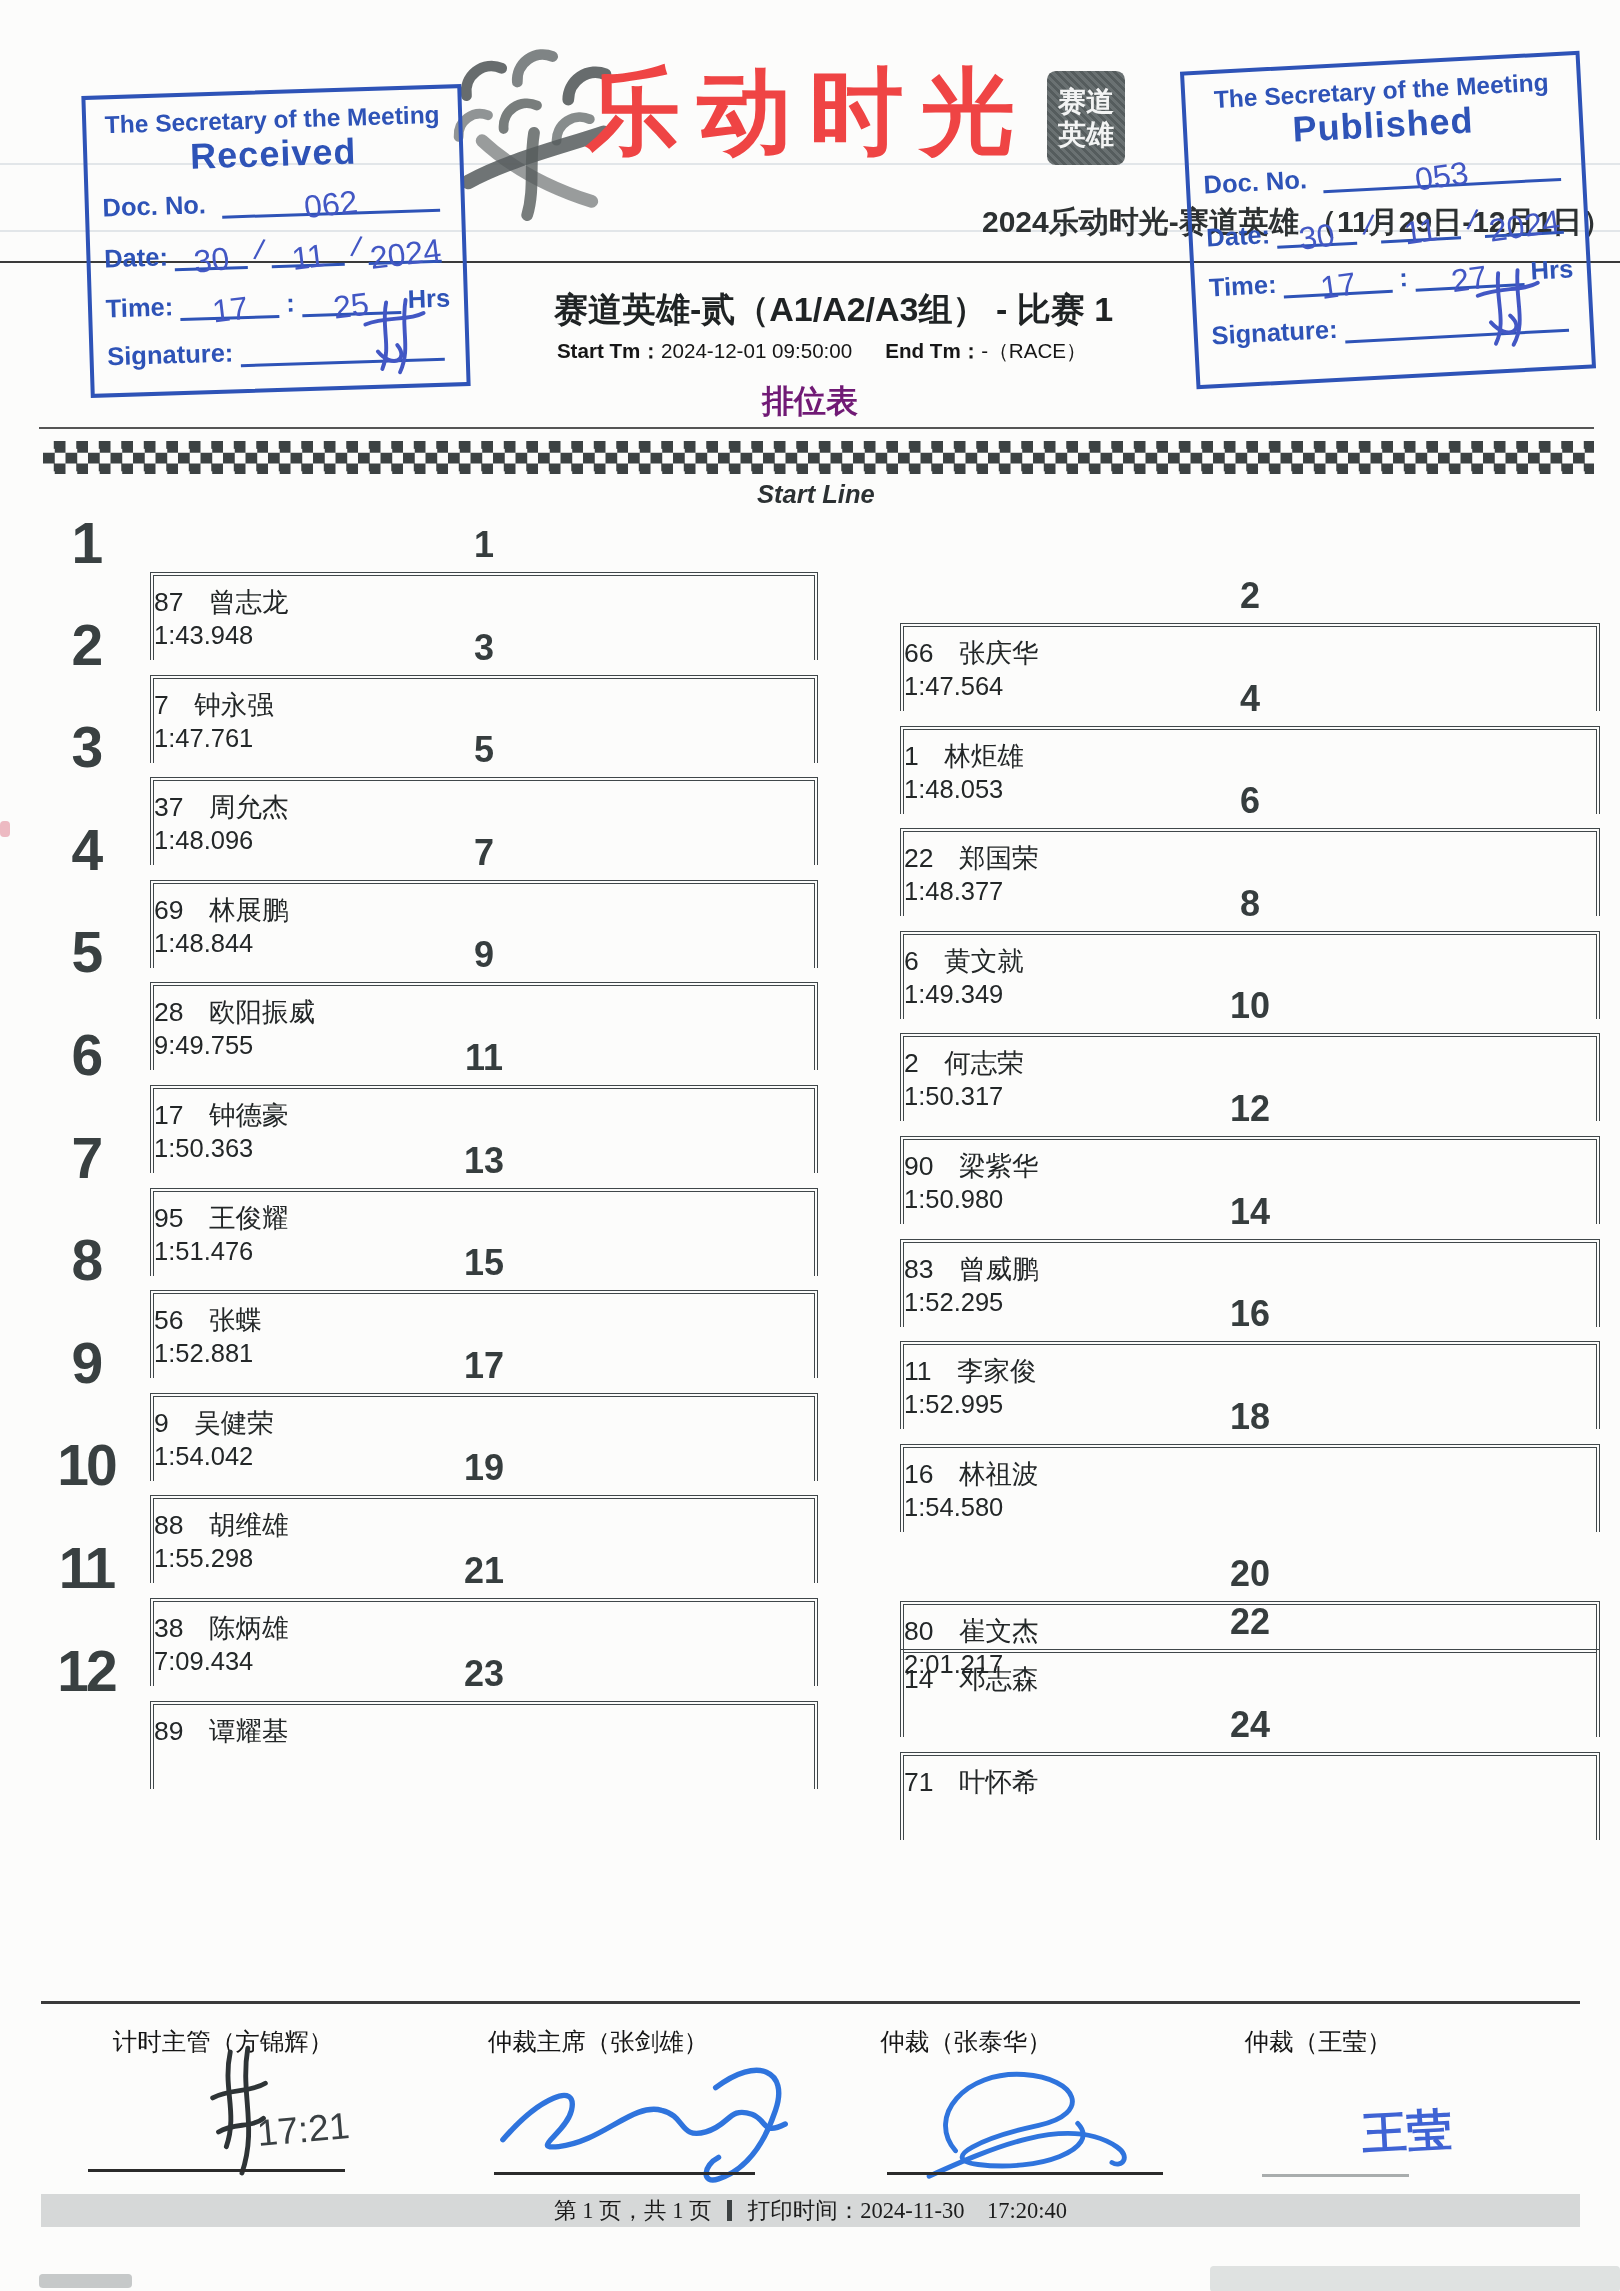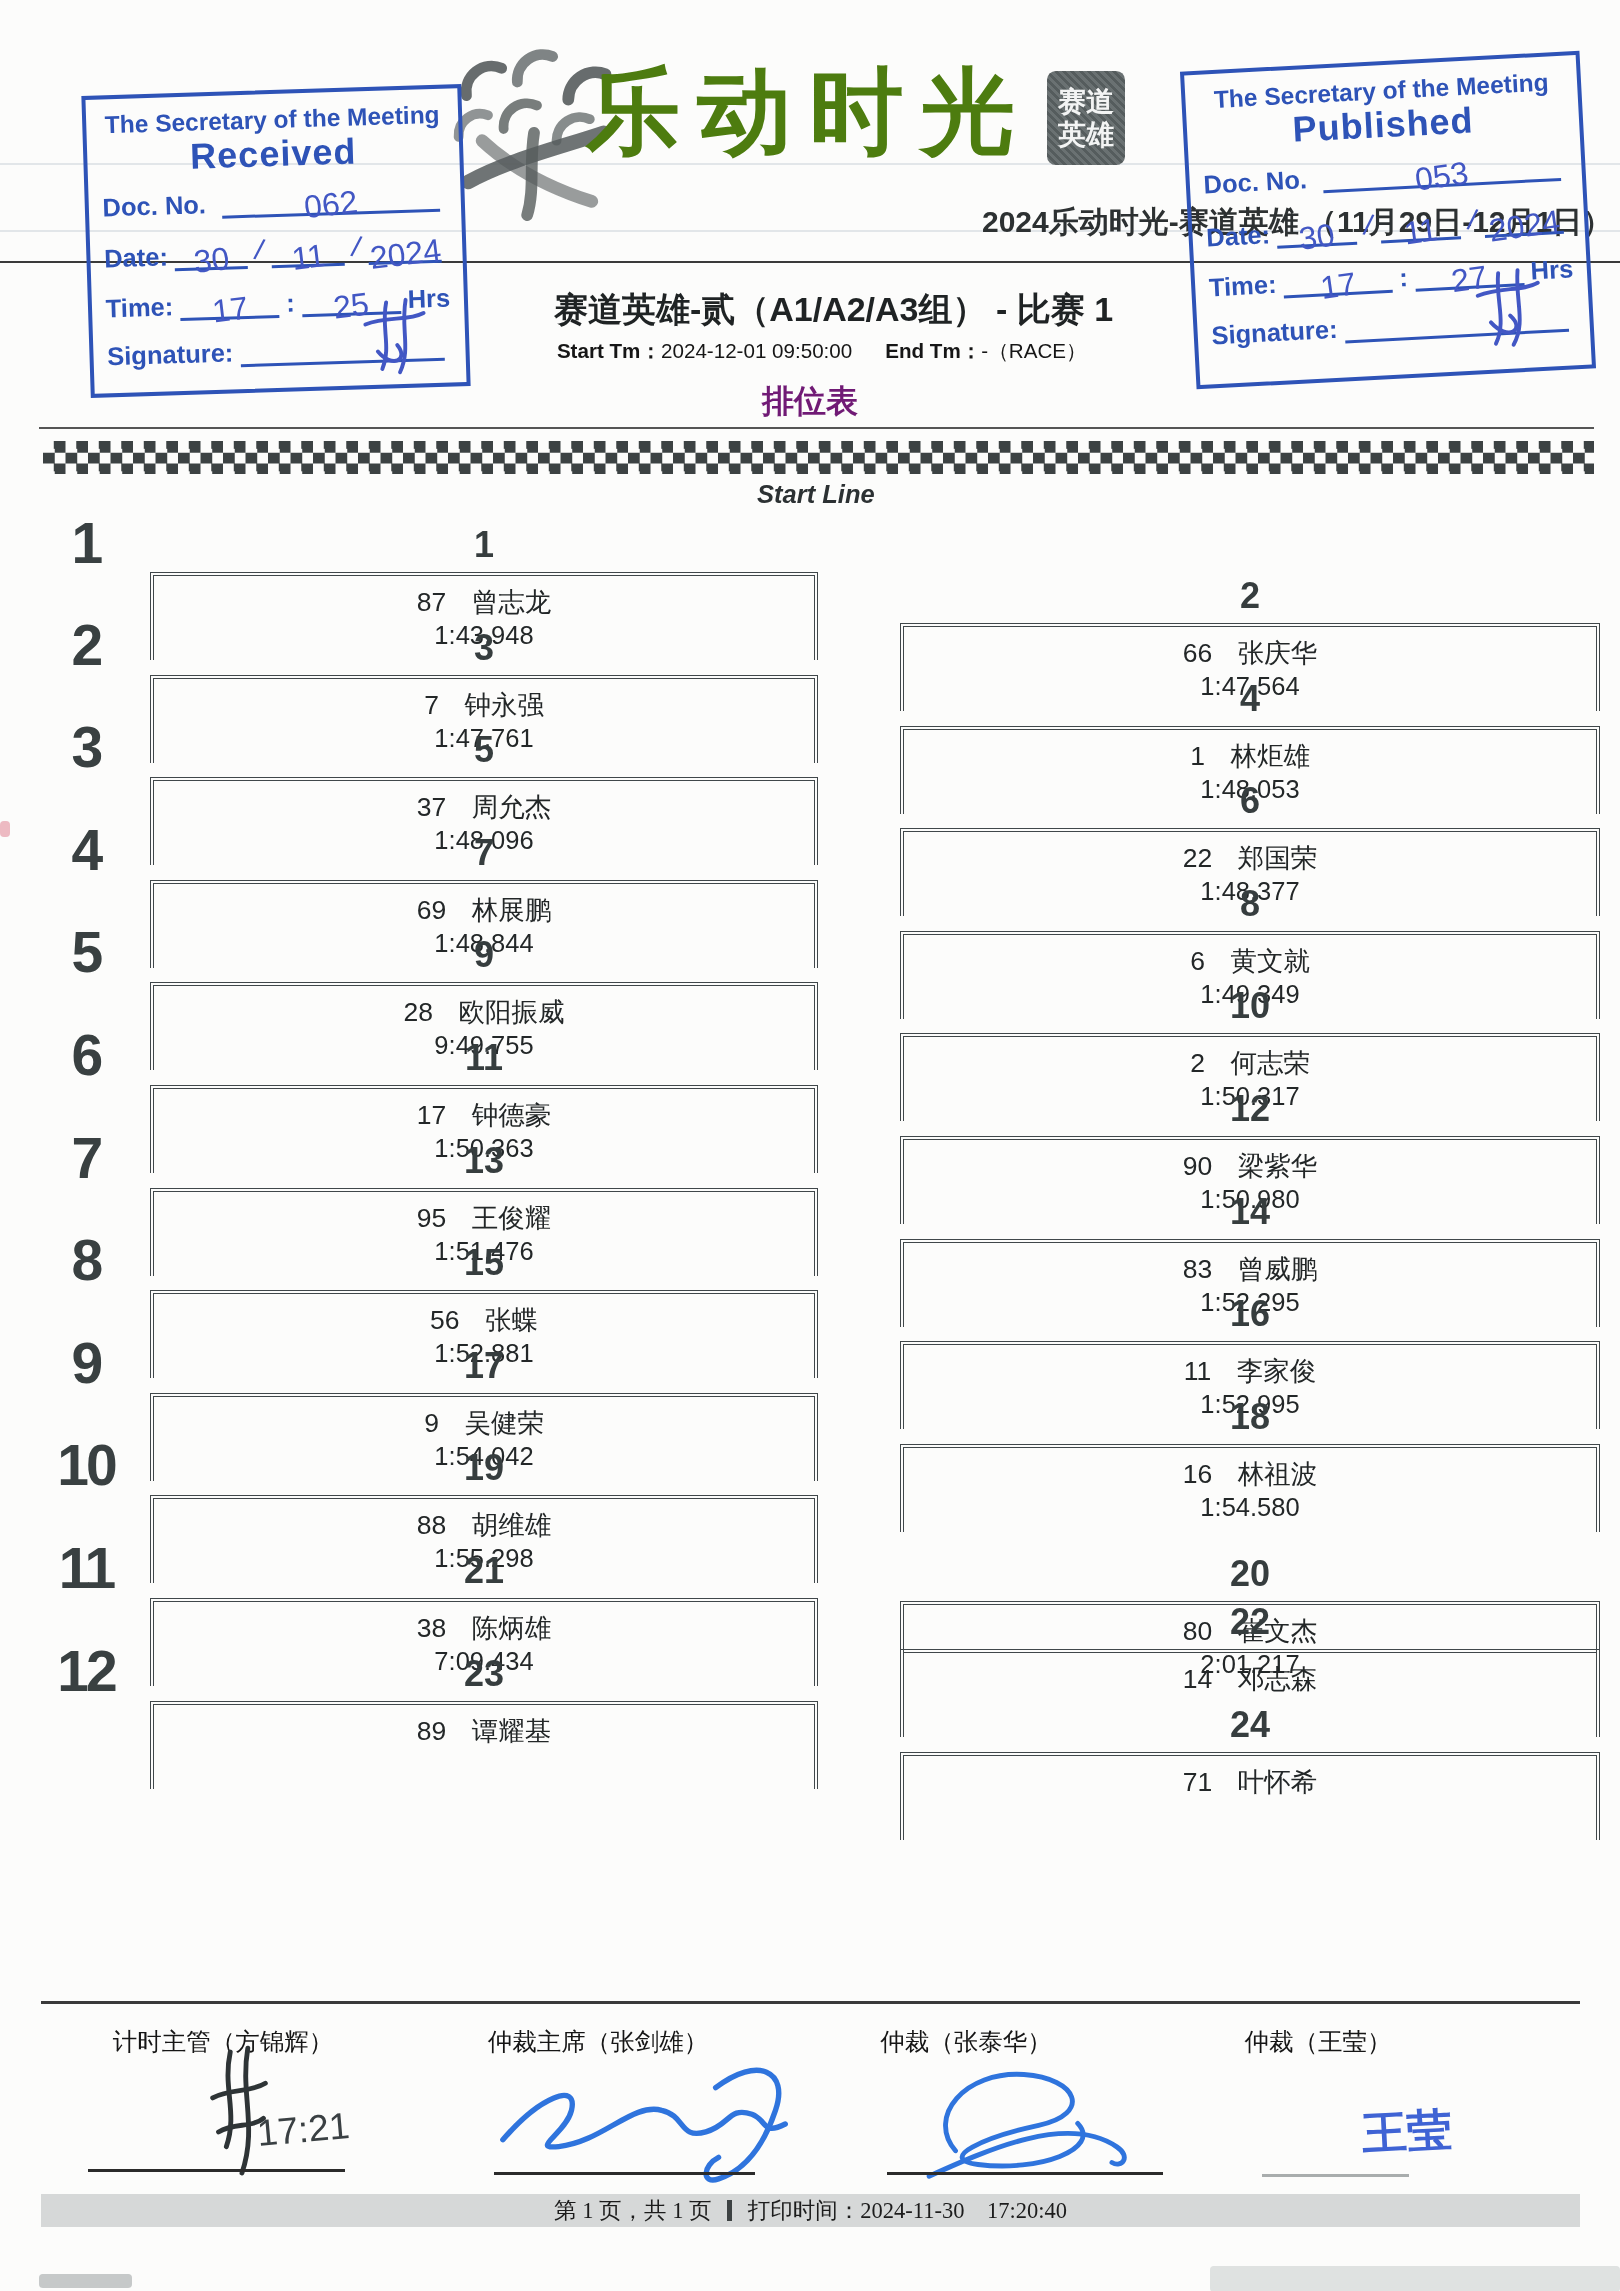--- a/index.html
+++ b/index.html
@@ -27,41 +27,41 @@
   .stamp .t2{text-align:center;font-weight:bold;font-size:36px;letter-spacing:1px;line-height:39px;}
   .srow{display:flex;align-items:flex-end;padding:0 13.7px;font-weight:bold;font-size:25.5px;line-height:29px;}
   .useg{border-bottom:3.9px solid var(--sb);flex:1;margin:0 6.9px;position:relative;height:33px;}
   .hv{position:absolute;left:50%;bottom:-7.8px;transform:translateX(-50%) rotate(-5deg);
       color:var(--hb);font-size:32px;font-weight:400;white-space:nowrap;}
   .hsep{color:var(--hb);font-weight:400;font-size:29px;transform:rotate(14deg);margin:0 1px 3.9px;}
   .sigscrib{position:absolute;left:55%;bottom:-17.6px;}
 
   
   .logo-text{position:absolute;left:586px;top:49px;font-family:"DejaVu Serif","Liberation Serif",serif;
-             font-weight:700;font-size:94px;letter-spacing:17.6px;color:#4d7c0f;}
+             font-weight:700;font-size:94px;letter-spacing:17.6px;color:#ef4444;}
   .badge{position:absolute;left:1047px;top:71px;width:78px;height:94px;border-radius:8.8px;
          background:repeating-linear-gradient(45deg,#555c5d 0 2.9px,#6a7172 2.9px 5.9px);
          display:flex;flex-direction:column;align-items:center;justify-content:center;gap:3.9px;}
   .badge span{color:#f3f4f4;font-weight:700;font-size:28px;line-height:29px;}
   .evtitle{position:absolute;right:7.8px;top:202px;font-size:30px;font-weight:700;color:#2d3132;z-index:1;}
   .racetitle{position:absolute;top:287px;font-size:34px;font-weight:600;color:#1f2324;text-indent:47px;}
   .timesline{position:absolute;top:337px;font-size:20.6px;color:#161616;text-indent:23.5px;}
   .timesline b{font-weight:700;}
   .timesline .gap{display:inline-block;width:33px;}
   .sheettitle{position:absolute;top:380px;font-size:32px;font-weight:600;color:#701a75;}
   .checker{position:absolute;left:43px;top:441px;width:1551px;height:33px;
            background:repeating-conic-gradient(#3c4243 0% 25%,transparent 0% 50%) 0 0/22.5px 22.5px;}
   .startline{position:absolute;top:480px;font-style:italic;font-weight:700;font-size:25.5px;color:#2c3133;text-indent:11.8px;}
 
   
   .rownum{position:absolute;left:41px;width:90px;text-align:center;font-size:57px;font-weight:700;
           color:#394041;line-height:55px;letter-spacing:-2.9px;}
   .slot{position:absolute;}
   .pos{height:51px;font-size:36px;font-weight:700;line-height:47px;color:#363d3e;text-align:center;}
-  .slotbox{height:84px;border:4.9px double var(--line);border-bottom:none;text-align:center;}
+  .slotbox{height:84px;border:4.9px double var(--line);border-bottom:none;}
   .driver{margin-top:7.8px;font-size:26.5px;color:#232728;}
   .driver .car{margin-right:25.5px;}
   .ltime{font-size:25.5px;margin-top:1px;color:#232728;}
 
   
   .offlabel{position:absolute;top:2025px;width:314px;text-align:center;
             font-family:"Liberation Serif","DejaVu Serif",serif;font-size:24.5px;color:#151515;}
   .sigline{position:absolute;height:2.9px;background:#2b2b2b;}
   .handnote{position:absolute;color:#3a4043;font-size:37px;transform:rotate(-5deg);font-weight:400;}
   .wangsig{position:absolute;color:#3f63d4;font-size:45px;font-weight:700;transform:rotate(-3deg);}

